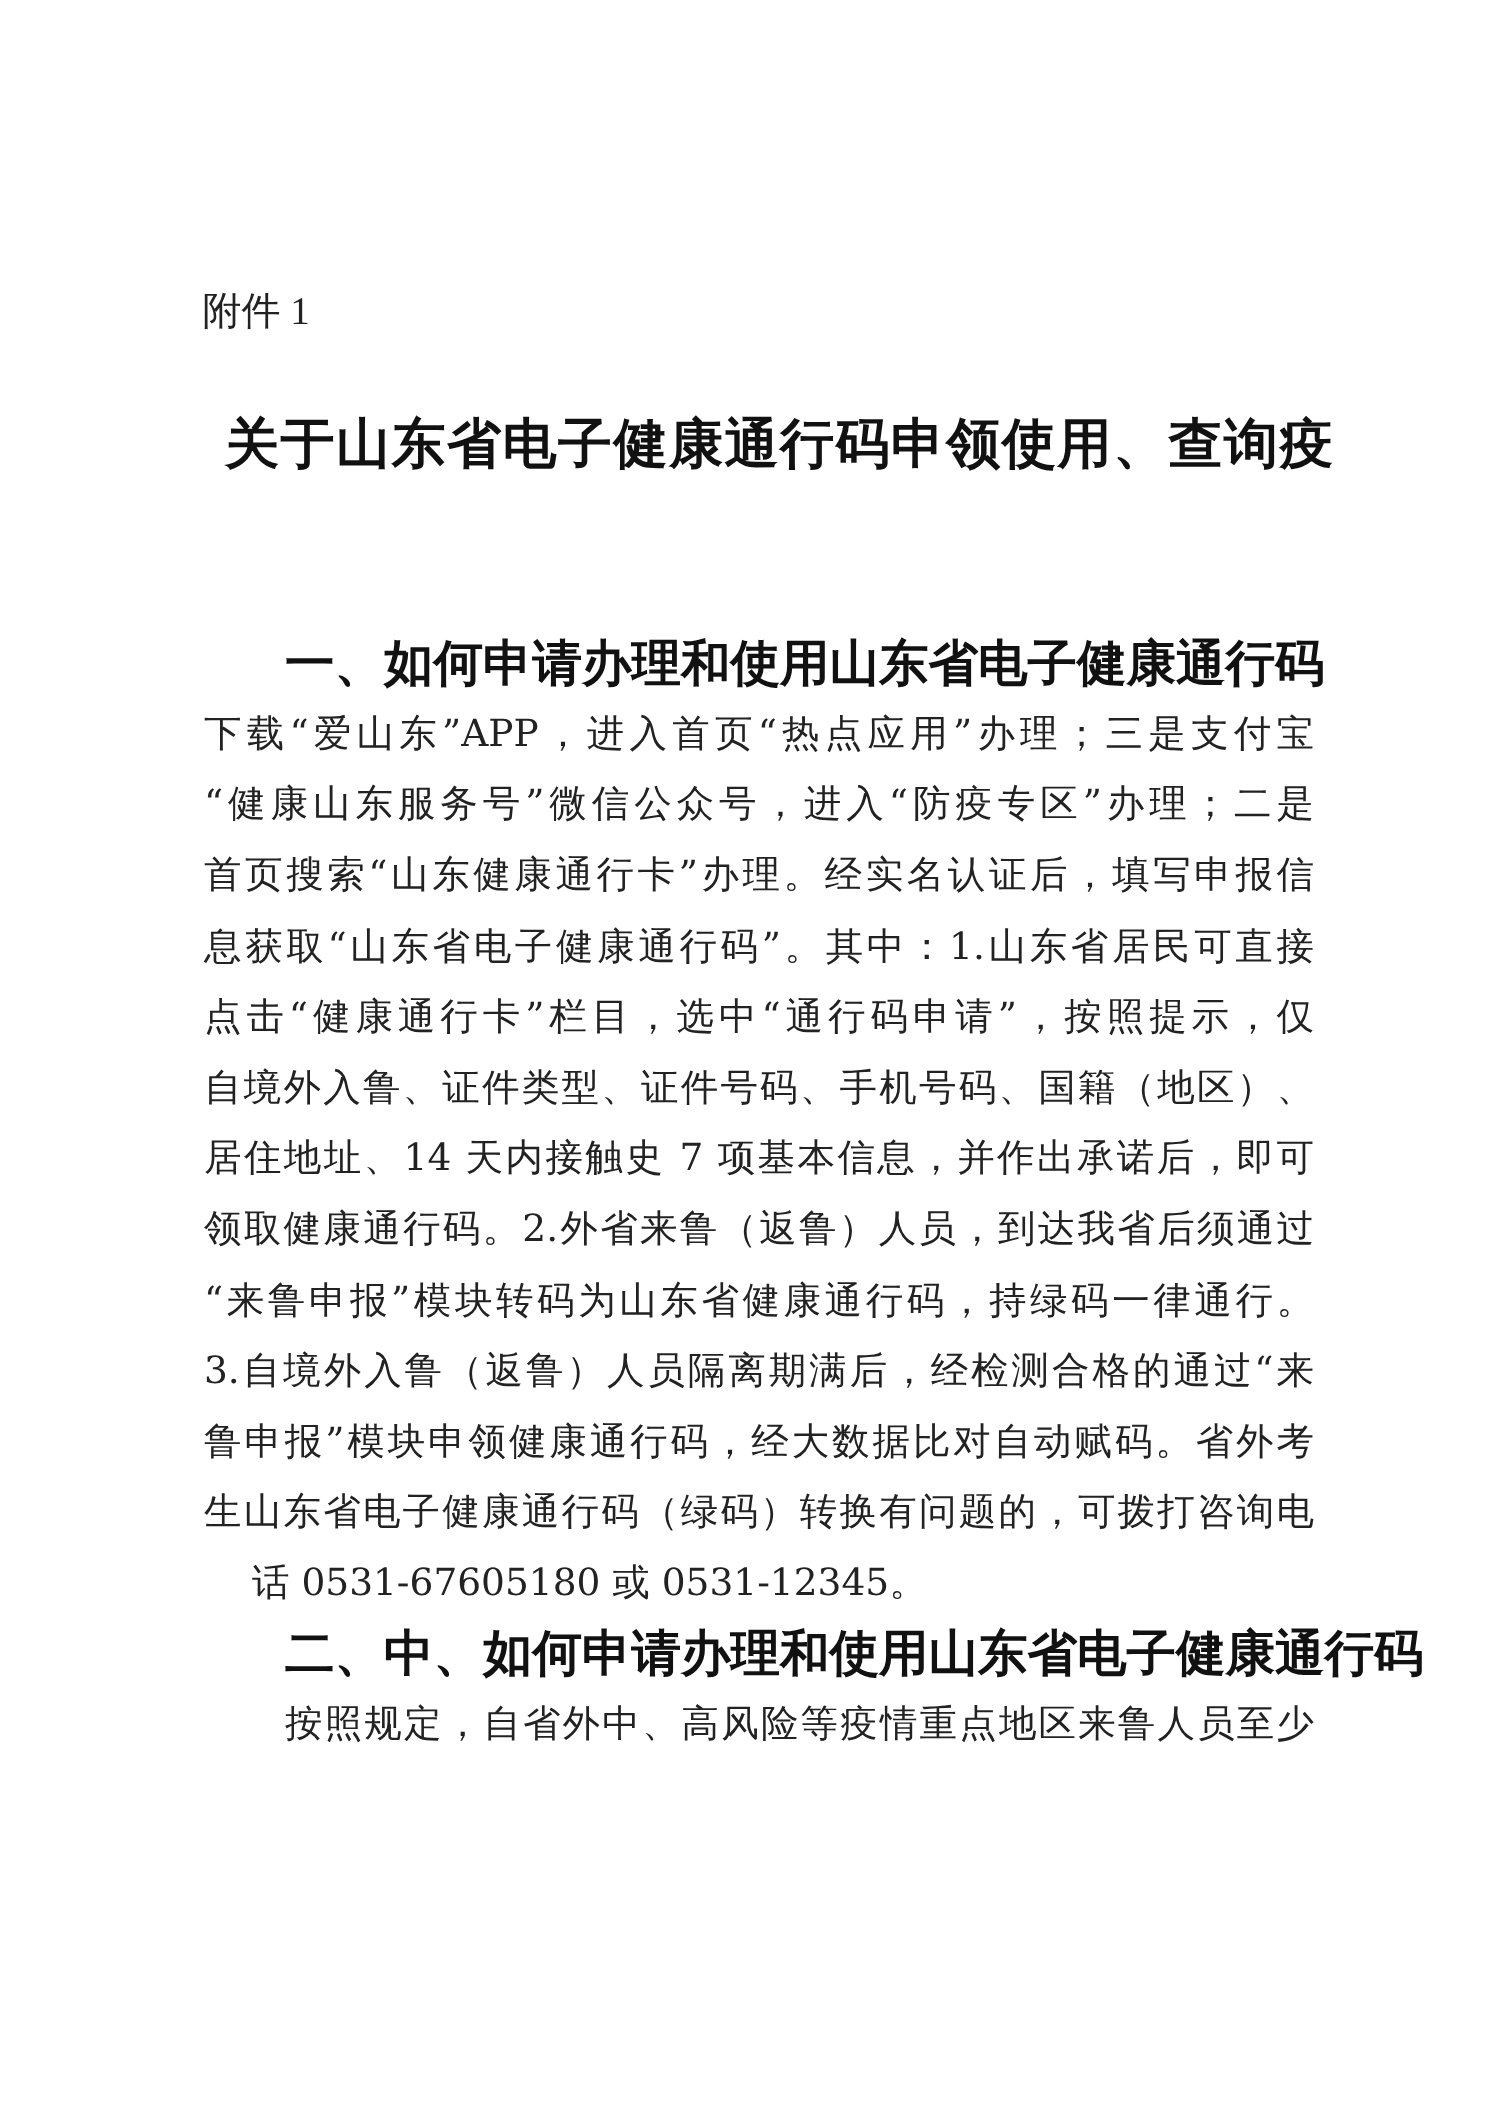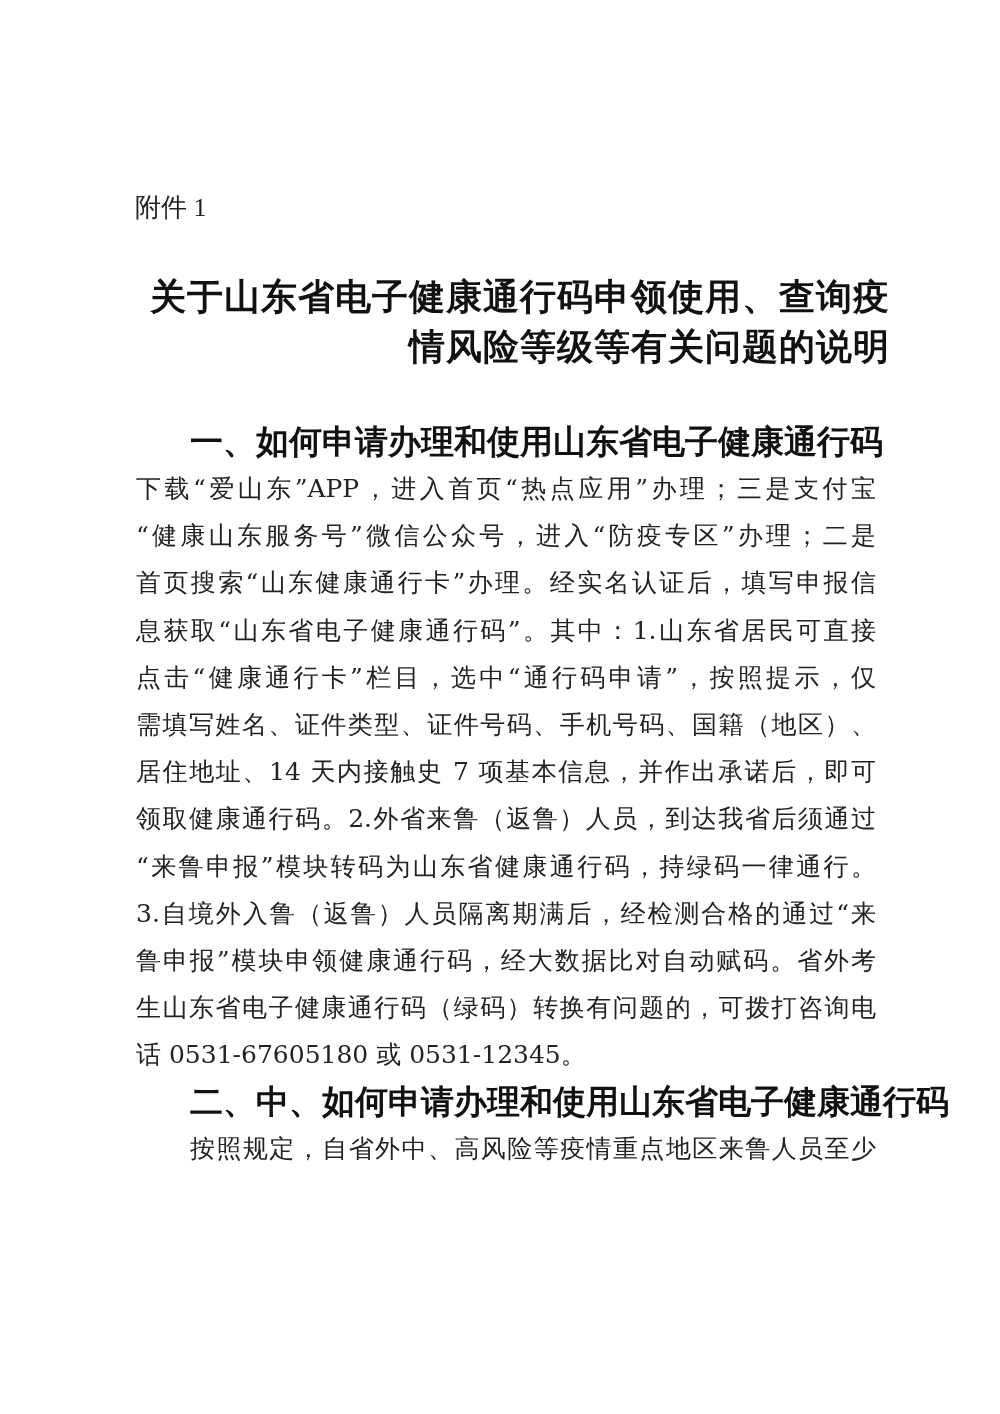--- a/index.html
+++ b/index.html
@@ -24,43 +24,42 @@
     white-space: nowrap;
   }
   .para {
     font-family: "DejaVu Serif", serif; font-size: 25px; line-height: 47.2px;
     color: #222; text-align: justify; text-align-last: left;
   }
   .line {
     display: block; white-space: nowrap; text-align: justify; text-align-last: justify;
     height: 47.2px;
   }
-  .line.last { text-align-last: left; }
+  .line.last { text-align-last: left; margin-left: 32px; }
   .line.indent { padding-left: 54px; }
 </style>
 </head>
 <body>
 
 <div class="page">
   <div class="attachment">附件 1</div>
 
   <div class="title">
     <div>关于山东省电子健康通行码申领使用、查询疫</div>
-    <div>情风险等级等有关问题的说明</div>
   </div>
 
   <div class="content">
     <div class="heading">一、如何申请办理和使用山东省电子健康通行码</div>
     <div class="para">
       <span class="line">下载“爱山东”APP，进入首页“热点应用”办理；三是支付宝</span>
       <span class="line">“健康山东服务号”微信公众号，进入“防疫专区”办理；二是</span>
       <span class="line">首页搜索“山东健康通行卡”办理。经实名认证后，填写申报信</span>
       <span class="line">息获取“山东省电子健康通行码”。其中：1.山东省居民可直接</span>
       <span class="line">点击“健康通行卡”栏目，选中“通行码申请”，按照提示，仅</span>
-      <span class="line">需填写姓名、证件类型、证件号码、手机号码、国籍（地区）、</span>
+      <span class="line">自境外入鲁、证件类型、证件号码、手机号码、国籍（地区）、</span>
       <span class="line">居住地址、14 天内接触史 7 项基本信息，并作出承诺后，即可</span>
       <span class="line">领取健康通行码。2.外省来鲁（返鲁）人员，到达我省后须通过</span>
       <span class="line">“来鲁申报”模块转码为山东省健康通行码，持绿码一律通行。</span>
       <span class="line">3.自境外入鲁（返鲁）人员隔离期满后，经检测合格的通过“来</span>
       <span class="line">鲁申报”模块申领健康通行码，经大数据比对自动赋码。省外考</span>
       <span class="line">生山东省电子健康通行码（绿码）转换有问题的，可拨打咨询电</span>
       <span class="line last">话 0531-67605180 或 0531-12345。</span>
     </div>
     <div class="heading">二、中、如何申请办理和使用山东省电子健康通行码</div>
     <div class="para">

